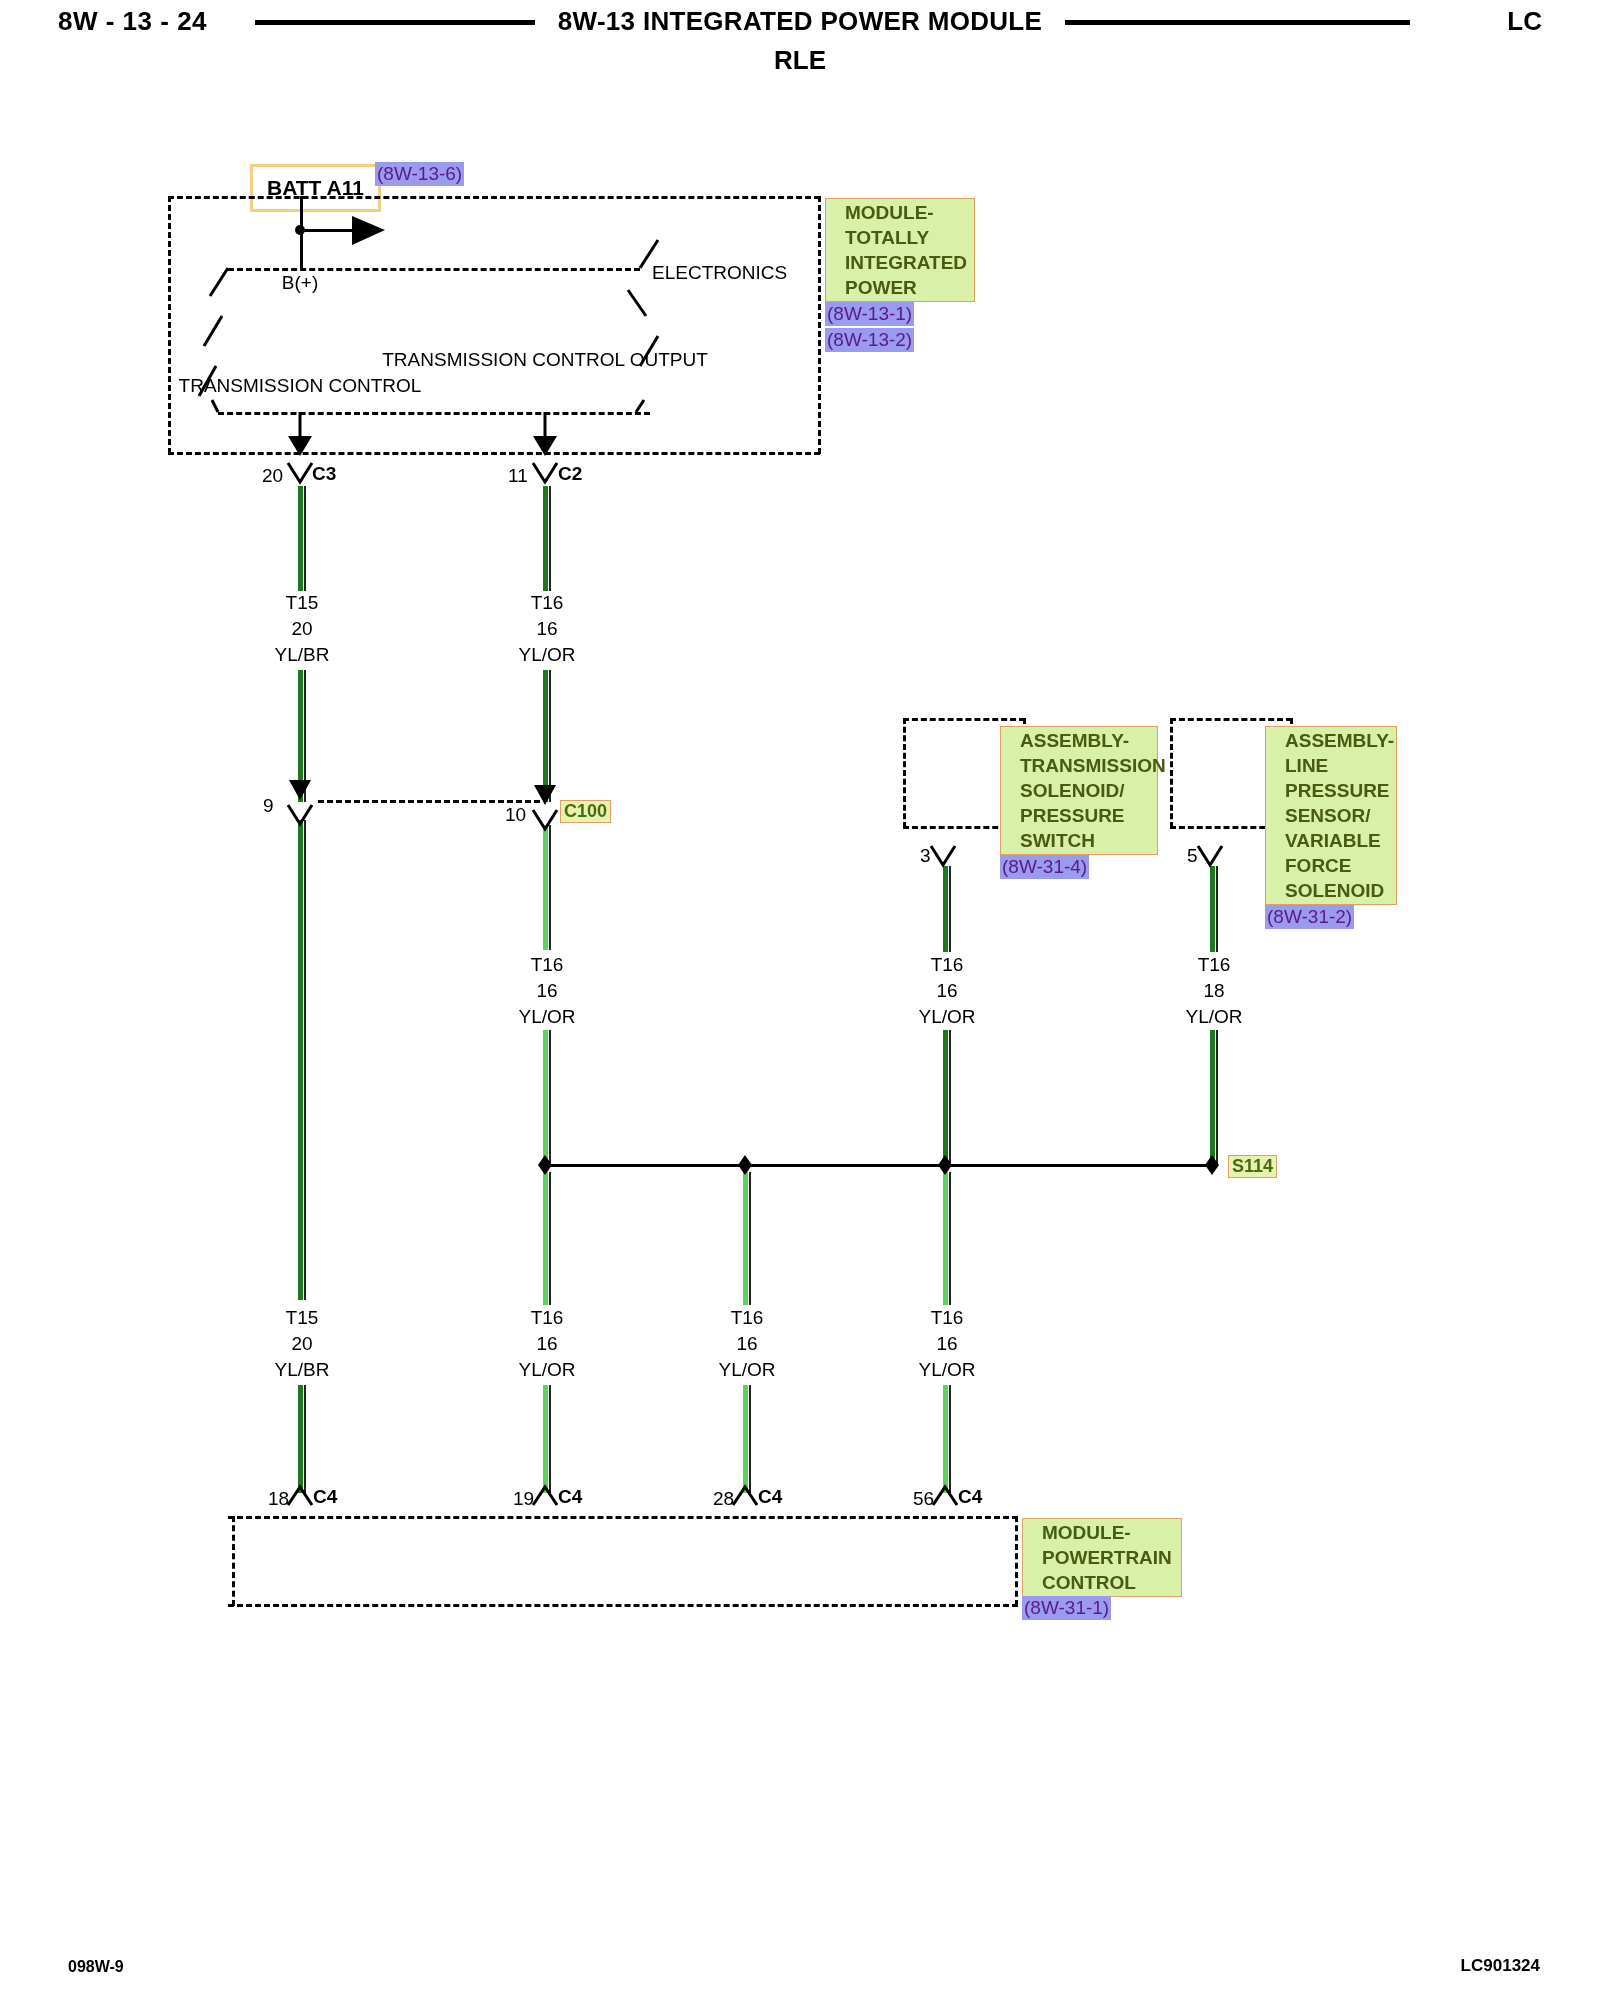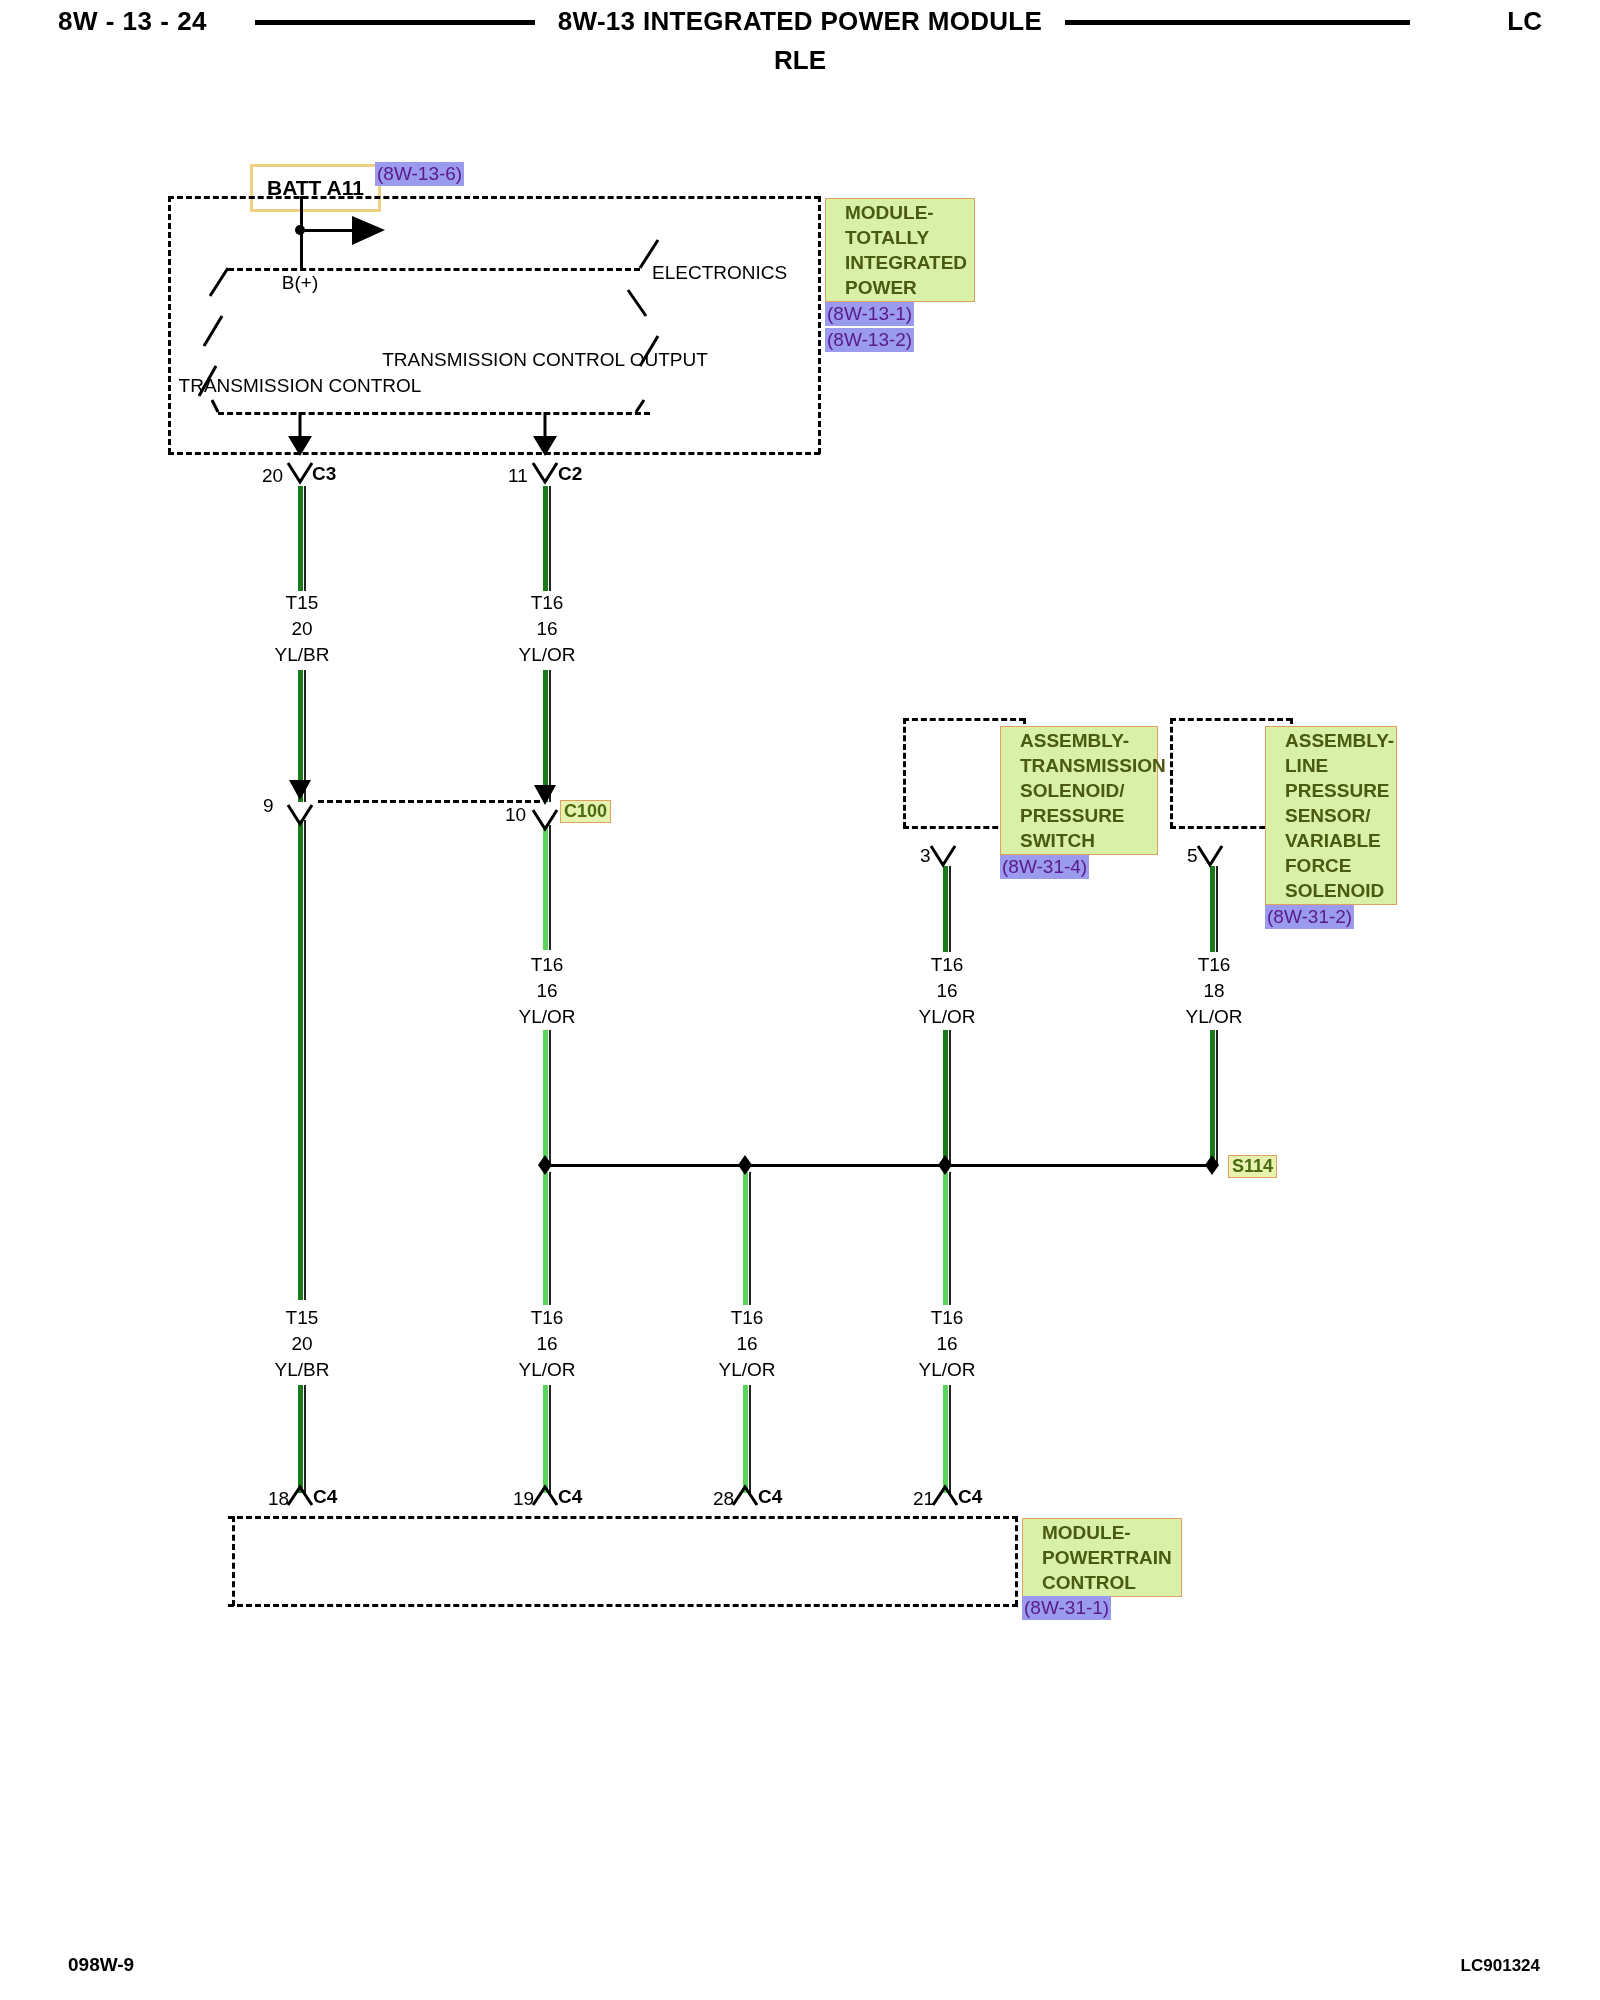--- a/index.html
+++ b/index.html
@@ -56,21 +56,21 @@
     height: 5px;
     background: #000;
   }
   .hdr-rule.left  { left: 255px; width: 280px; }
   .hdr-rule.right { left: 1065px; width: 345px; }
 
   
   .ftr-left {
     position: absolute;
     left: 68px; bottom: 24px;
-    font-size: 19px;
+    font-size: 16px;
     font-weight: bold;
     margin-top: 12px;
   }
   .ftr-right {
     position: absolute;
     right: 60px; bottom: 24px;
     font-size: 17px;
     font-weight: bold;
   }
 
@@ -336,21 +336,21 @@
 
   <div class="plain-label" style="left:268px; top:1488px;">18</div>
   <div class="plain-label bold" style="left:313px; top:1486px;">C4</div>
 
   <div class="plain-label" style="left:513px; top:1488px;">19</div>
   <div class="plain-label bold" style="left:558px; top:1486px;">C4</div>
 
   <div class="plain-label" style="left:713px; top:1488px;">28</div>
   <div class="plain-label bold" style="left:758px; top:1486px;">C4</div>
 
-  <div class="plain-label" style="left:913px; top:1488px;">21</div>
+  <div class="plain-label" style="left:913px; top:1488px;">56</div>
   <div class="plain-label bold" style="left:958px; top:1486px;">C4</div>
 
   <div class="dash-h" style="left:228px; top:1516px; width:790px;"></div>
   <div class="dash-v" style="left:232px; top:1516px; height:90px;"></div>
   <div class="dash-v" style="left:1015px; top:1516px; height:90px;"></div>
   <div class="dash-h" style="left:228px; top:1604px; width:790px;"></div>
 
   <div class="callout" style="left:1022px; top:1518px; width:120px;">MODULE-
 POWERTRAIN
 CONTROL</div>

